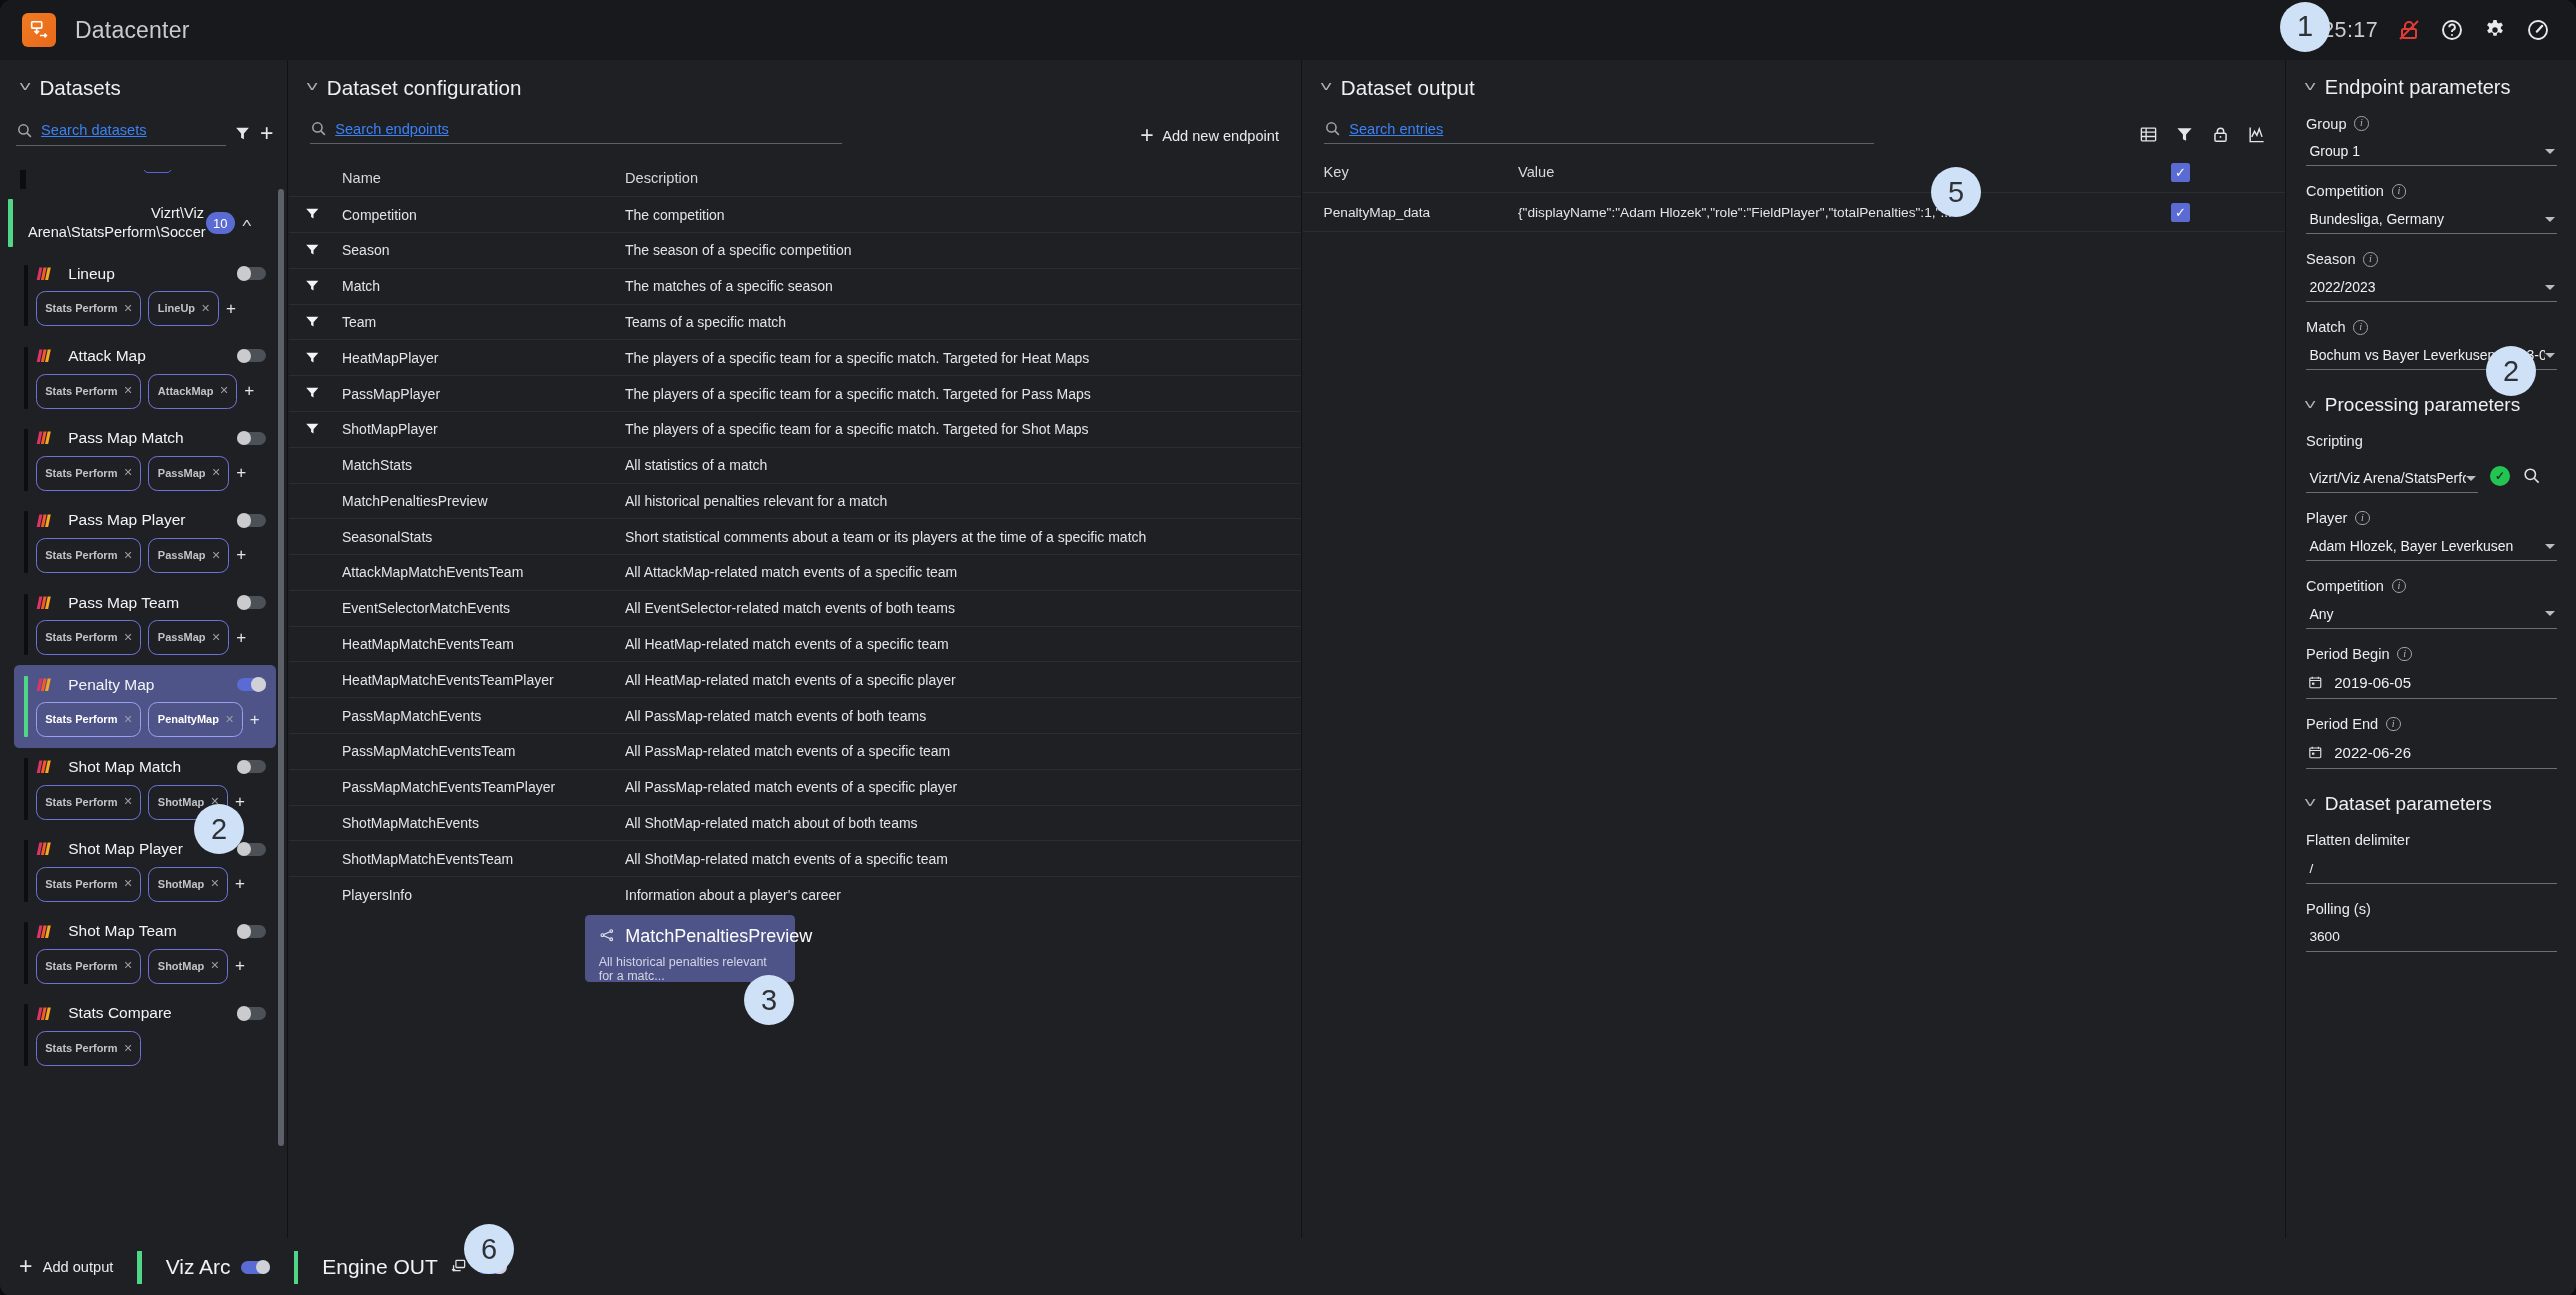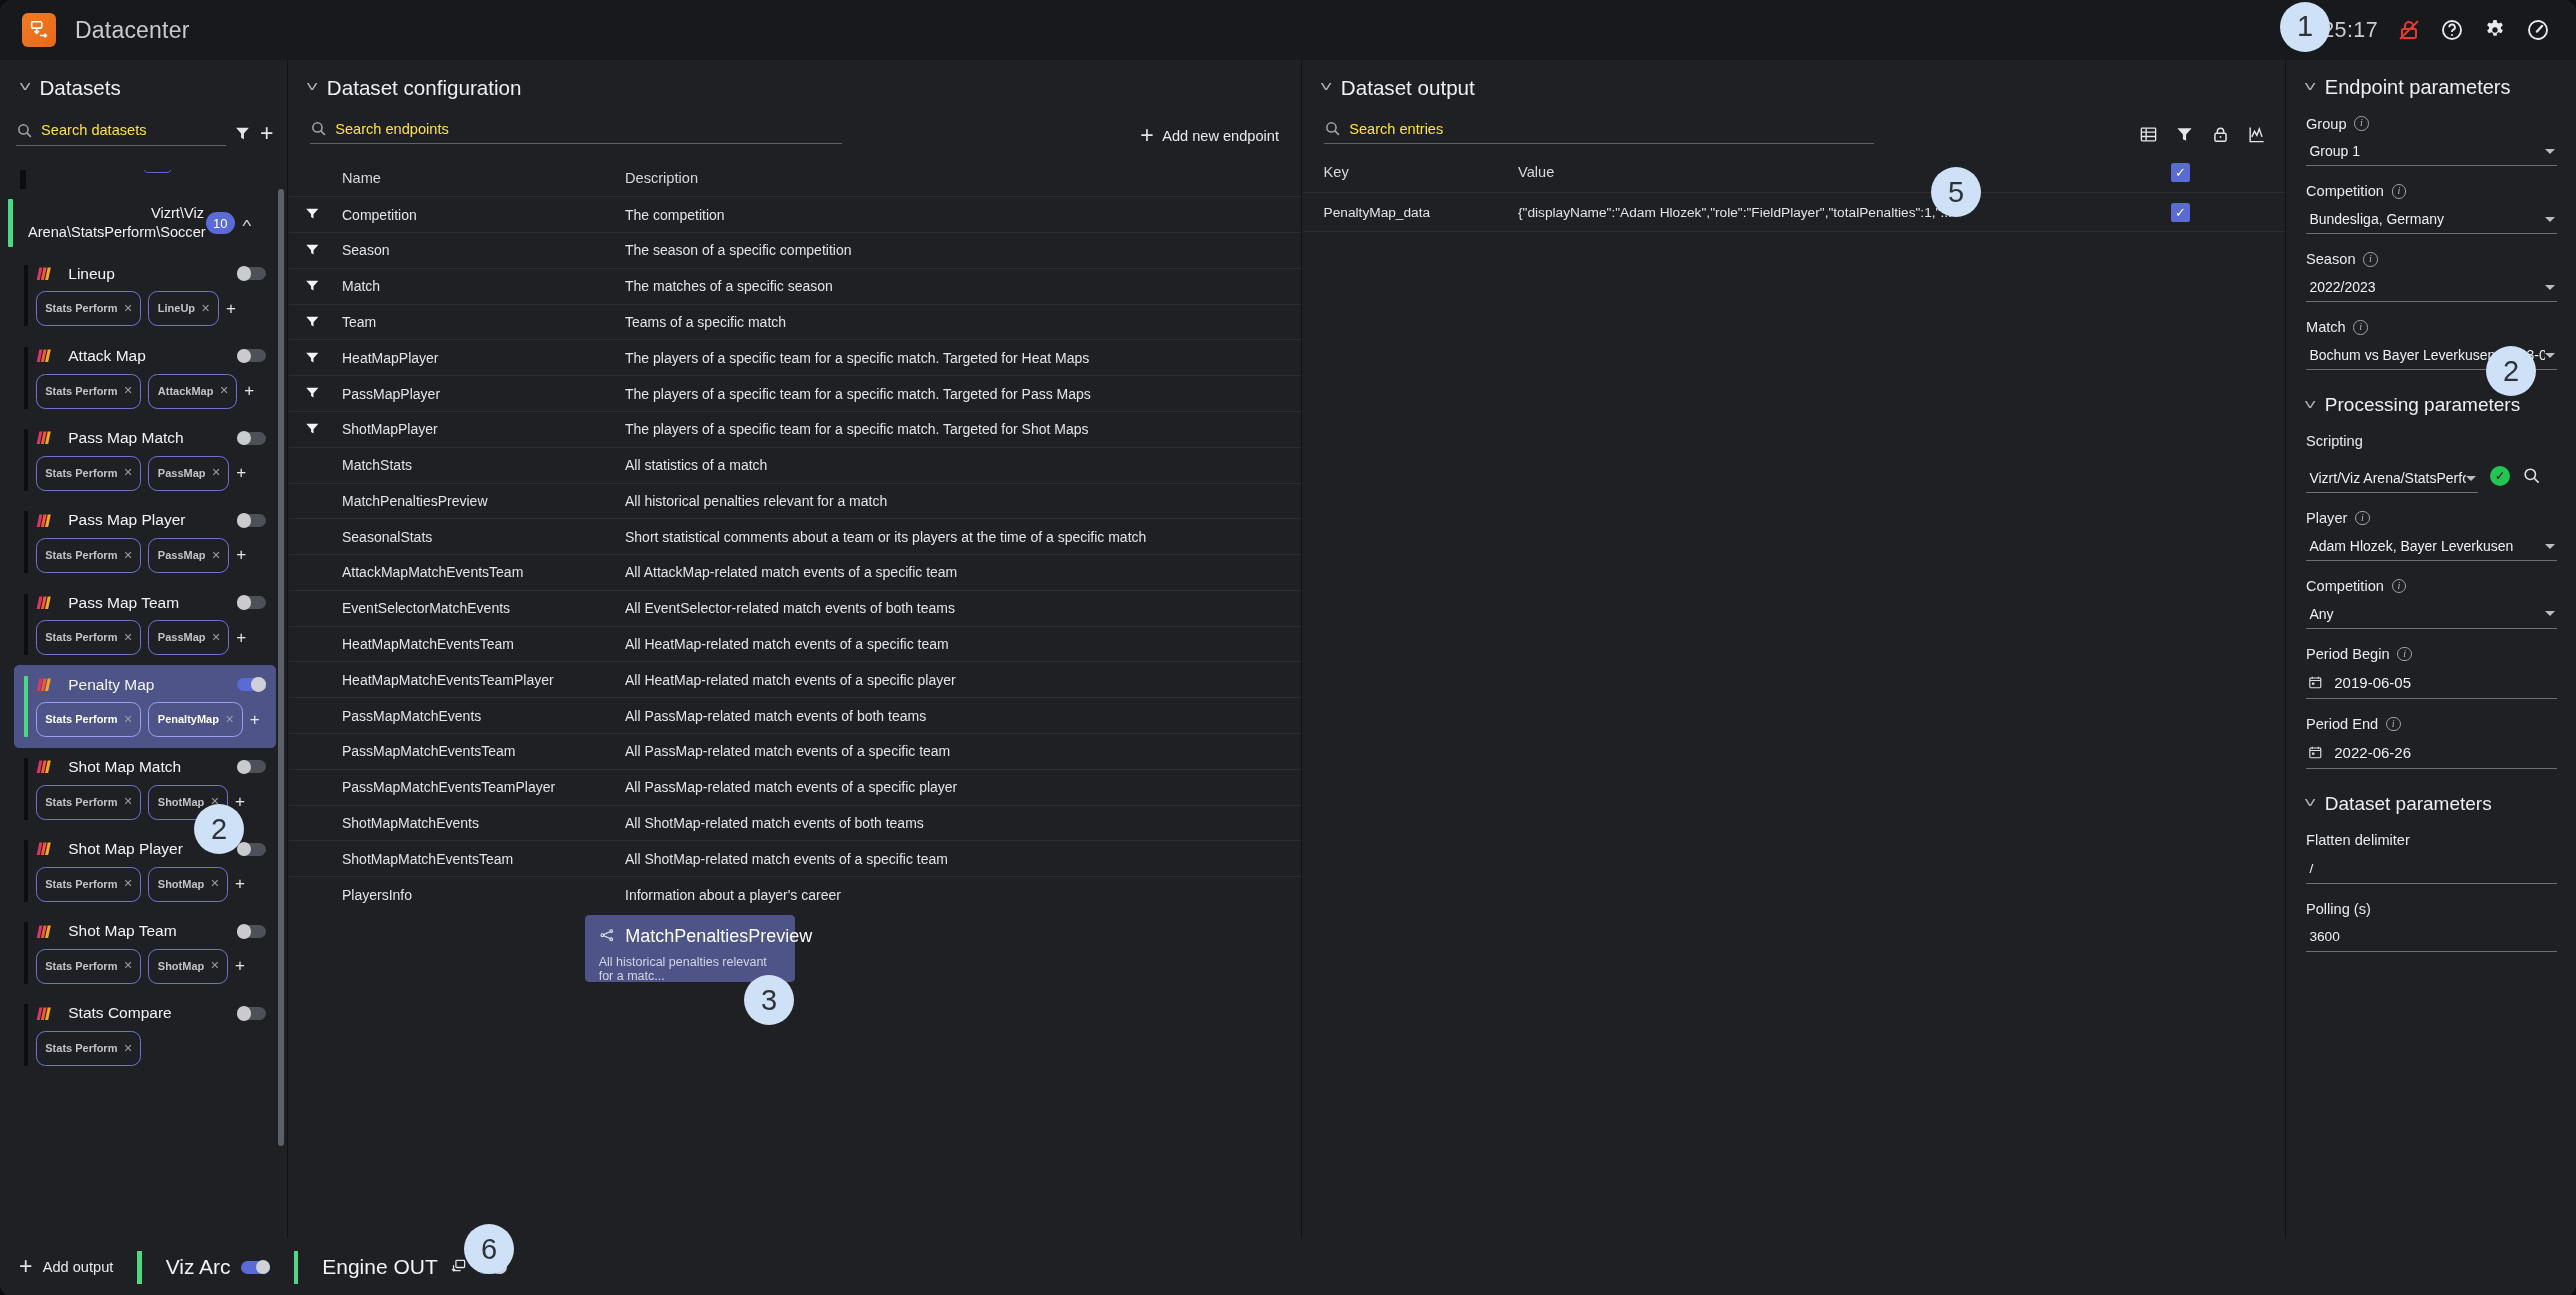--- a/index.html
+++ b/index.html
@@ -59,21 +59,21 @@
   }
   #sidebar-head { padding: 15.5px 0 0 20.6px; }
   #ds-search-row {
     display: flex; align-items: center; gap: 8.6px;
     margin: 22px 13.7px 0 15.5px;
   }
   .search-line {
     flex: 1; display: flex; align-items: center; gap: 8.6px;
     border-bottom: 0.9px solid #5d616a; padding-bottom: 6px;
   }
-  .search-ph { font-size: 14.6px; color: #fde047; }
+  .search-ph { font-size: 14.6px; color: #3b82f6; text-decoration: underline; }
   .mini-icon { width: 17px; height: 17px; display:block; }
   .plus-ico { font-size: 23px; line-height: 15.5px; color: #e3e5e8; }
 
   #ds-list {
     position: absolute; left: 0; top: 110px; width: 288px; height: 1068px;
     overflow: hidden;
   }
   .ds-partial {
     height: 22px; position: relative;
   }
@@ -768,21 +768,21 @@
             <td>All PassMap-related match events of a specific team</td>
           </tr>
           <tr>
             <td></td>
             <td class="c-name">PassMapMatchEventsTeamPlayer</td>
             <td>All PassMap-related match events of a specific player</td>
           </tr>
           <tr>
             <td></td>
             <td class="c-name">ShotMapMatchEvents</td>
-            <td>All ShotMap-related match events of both teams</td>
+            <td>All ShotMap-related match about of both teams</td>
           </tr>
           <tr>
             <td></td>
             <td class="c-name">ShotMapMatchEventsTeam</td>
             <td>All ShotMap-related match events of a specific team</td>
           </tr>
           <tr>
             <td></td>
             <td class="c-name">PlayersInfo</td>
             <td>Information about a player's career</td>

